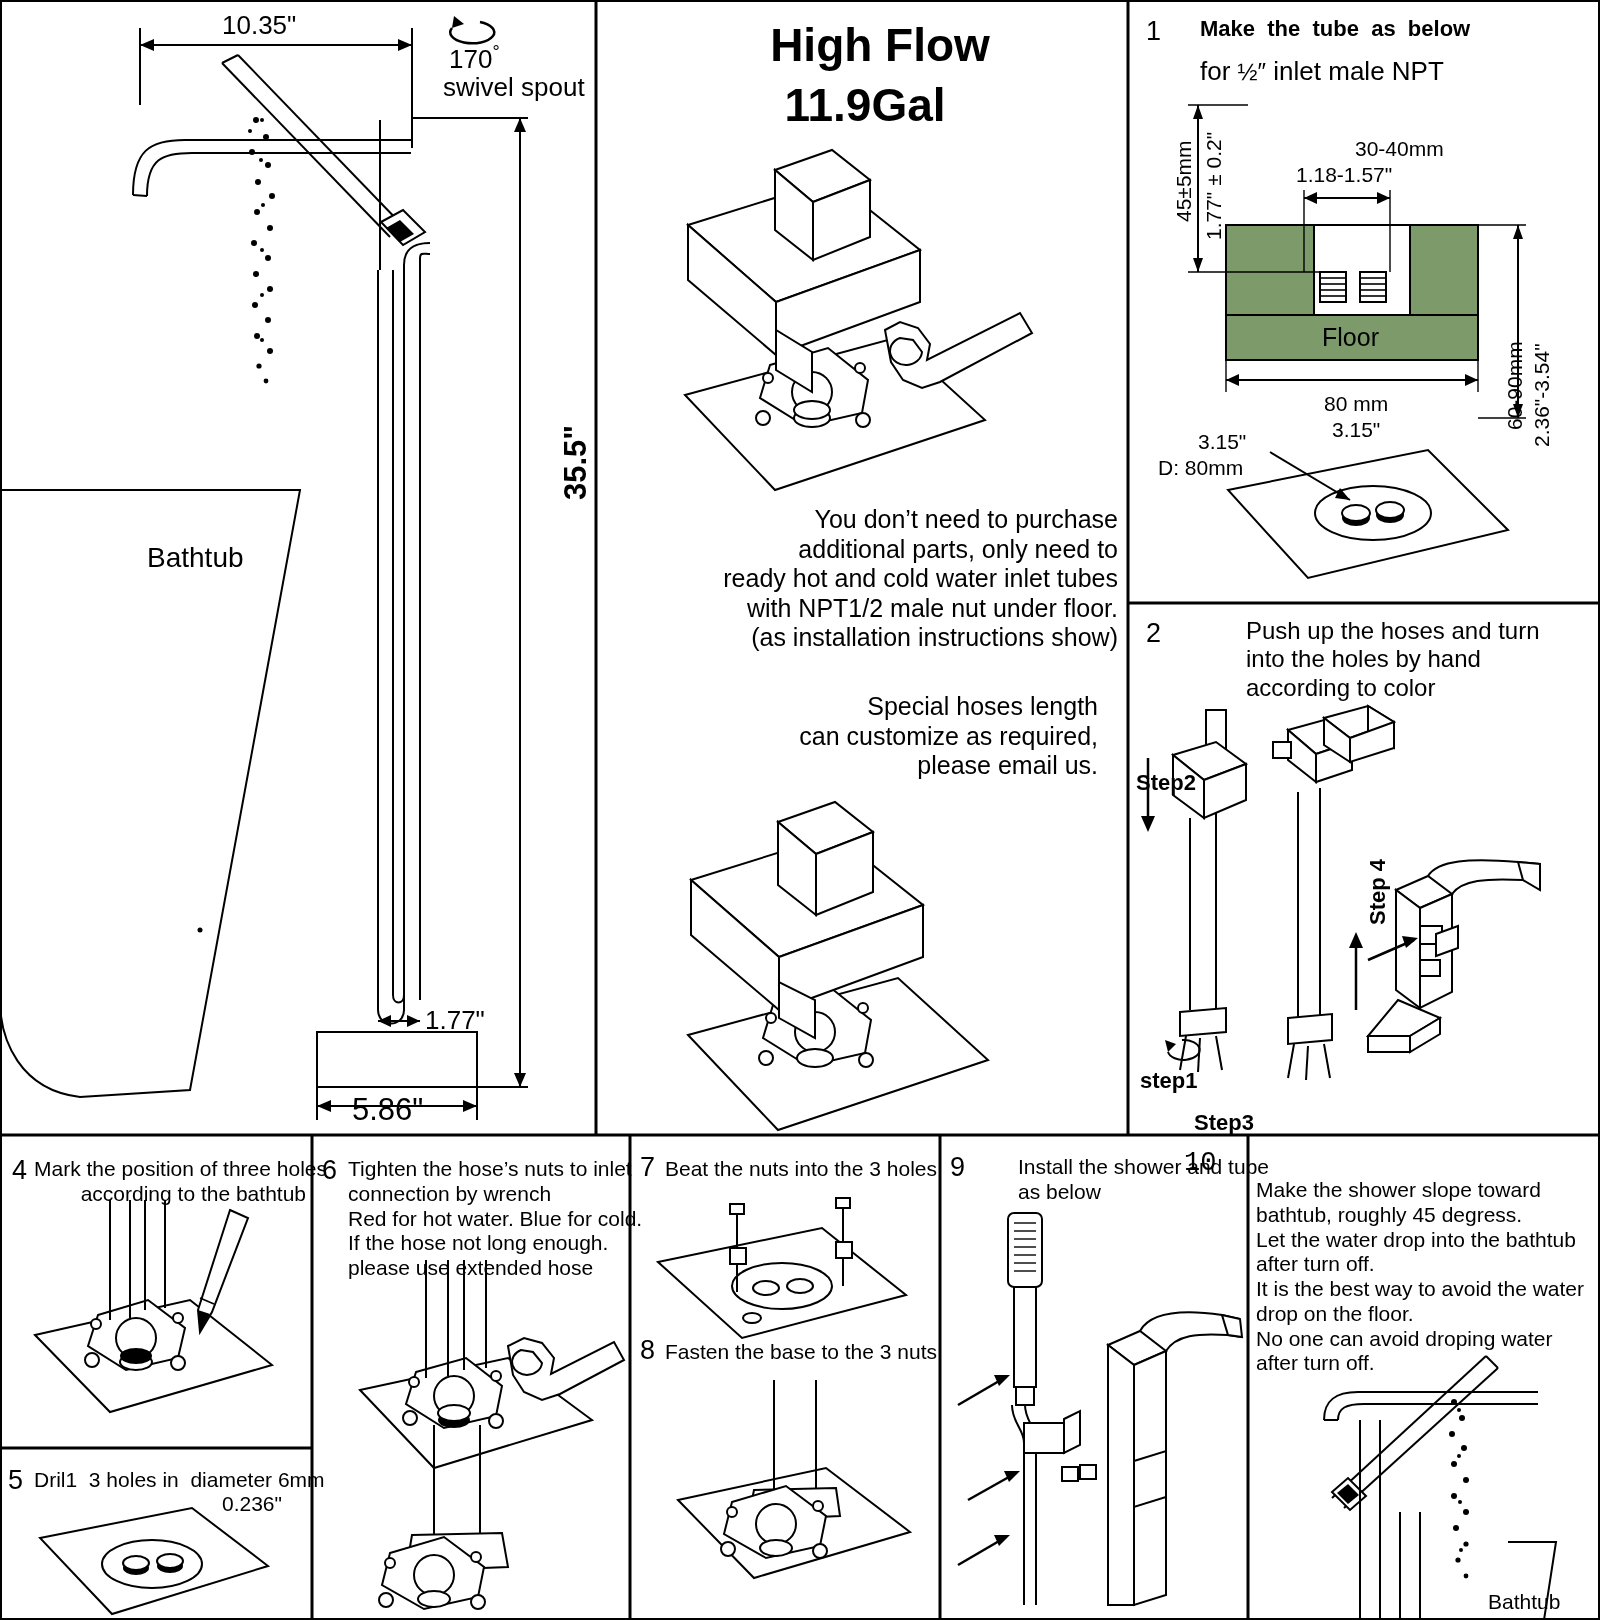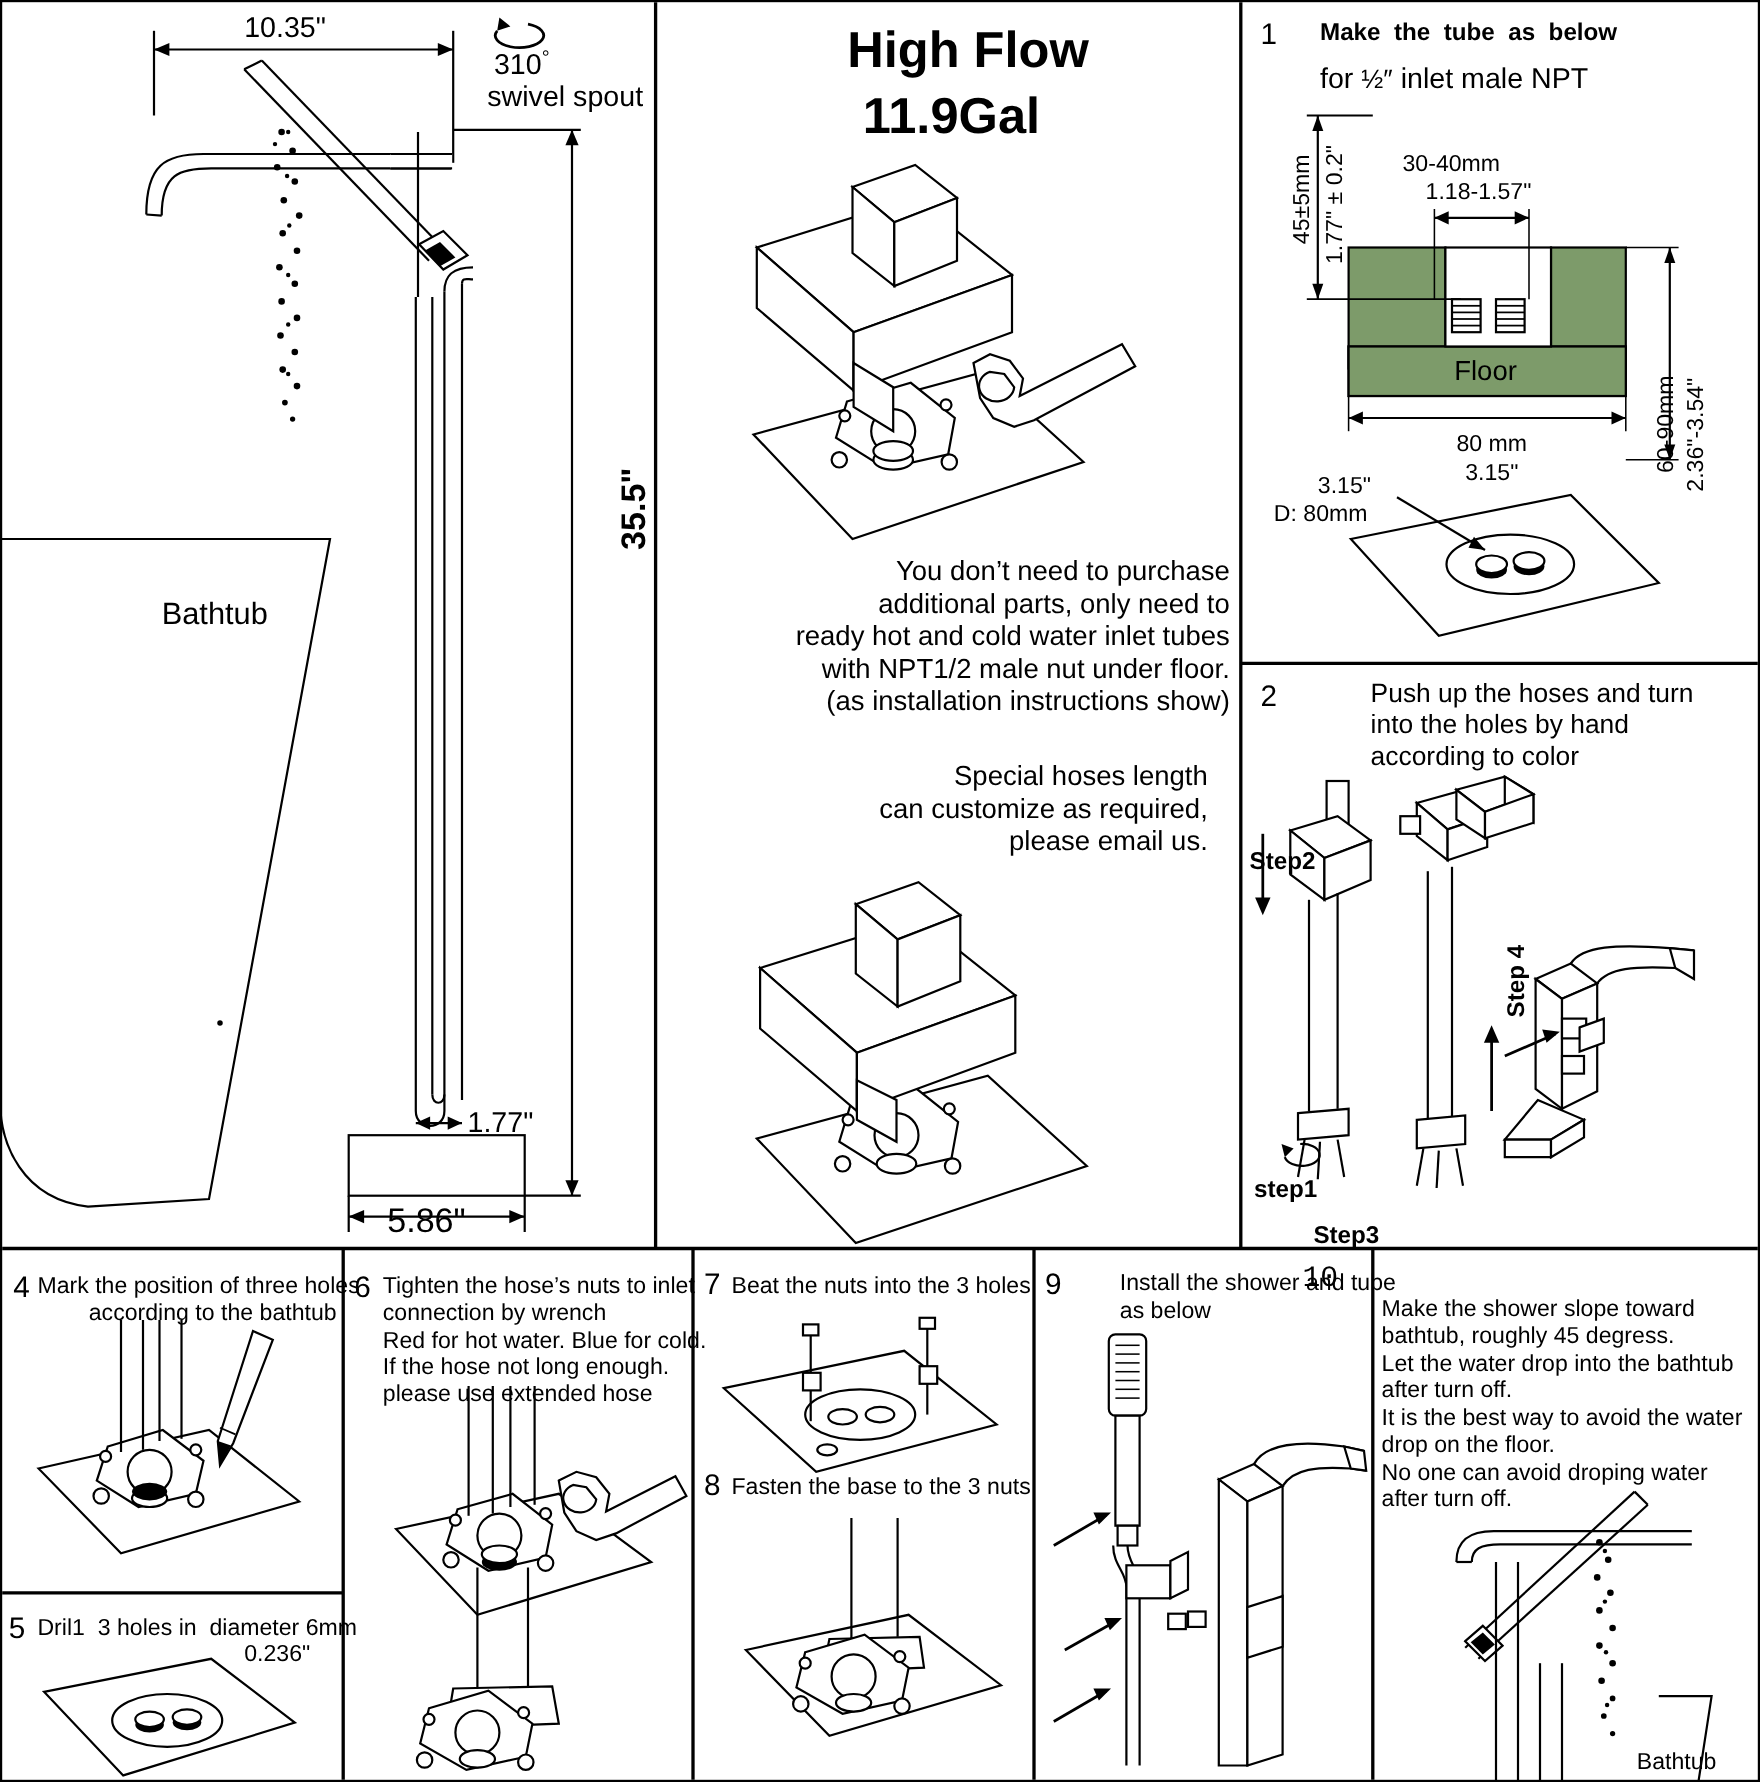--- a/index.html
+++ b/index.html
@@ -147,21 +147,21 @@
     <path d="M420,1021 l-13,-6 l0,12 z" class="blk"></path>
 
     <line x1="520" y1="118" x2="520" y2="1087" class="ln" stroke-width="2"></line>
     <path d="M520,118 l-6,14 l12,0 z" class="blk"></path>
     <path d="M520,1087 l-6,-14 l12,0 z" class="blk"></path>
     <line x1="412" y1="118" x2="528" y2="118" class="ln" stroke-width="2"></line>
     <line x1="477" y1="1087" x2="528" y2="1087" class="ln" stroke-width="2"></line>
   </svg>
 
   <div class="txt dimtext" style="left:222px; top:10px;">10.35"</div>
-  <div class="txt dimtext" style="left:449px; top:42px;"><span>310</span><span style="font-size:18px;vertical-align:super">°</span></div>
+  <div class="txt dimtext" style="left:449px; top:42px;"><span>170</span><span style="font-size:18px;vertical-align:super">°</span></div>
   <div class="txt dimtext" style="left:443px; top:72px;">swivel spout</div>
   <div class="txt" style="left:147px; top:541px; font-size:28px;">Bathtub</div>
   <div class="txt dimtext" style="left:425px; top:1005px;">1.77"</div>
   <div class="txt" style="left:352px; top:1092px; font-size:31px;">5.86"</div>
   <div class="txt bold vertical" style="left:558px; top:500px; font-size:31px;">35.5"</div>
 
   <div class="txt title" style="left:655px; top:18px; width:450px;">High Flow</div>
   <div class="txt title" style="left:640px; top:78px; width:450px;">11.9Gal</div>
 
   <svg width="530" height="1130" style="left:600px; top:130px;">
@@ -278,21 +278,21 @@
     <ellipse cx="262" cy="515" rx="14" ry="8" class="blk"></ellipse>
     <ellipse cx="228" cy="513" rx="14" ry="8" class="fillw" stroke-width="2"></ellipse>
     <ellipse cx="262" cy="510" rx="14" ry="8" class="fillw" stroke-width="2"></ellipse>
 
     <line x1="142" y1="452" x2="222" y2="500" class="ln" stroke-width="2"></line>
     <path d="M222,500 l-15,-2 l5,-10 z" class="blk"></path>
   </svg>
 
   <div class="txt smalltext vertical" style="left:1172px; top:222px;">45±5mm</div>
   <div class="txt smalltext vertical" style="left:1202px; top:240px;">1.77" ± 0.2"</div>
-  <div class="txt smalltext" style="left:1275px; top:137px;">30-40mm</div>
+  <div class="txt smalltext" style="left:1355px; top:137px;">30-40mm</div>
   <div class="txt smalltext" style="left:1296px; top:163px;">1.18-1.57"</div>
   <div class="txt" style="left:1322px; top:323px; font-size:25px;">Floor</div>
   <div class="txt smalltext" style="left:1324px; top:392px;">80 mm</div>
   <div class="txt smalltext" style="left:1332px; top:418px;">3.15"</div>
   <div class="txt smalltext vertical" style="left:1503px; top:430px;">60-90mm</div>
   <div class="txt smalltext vertical" style="left:1530px; top:447px;">2.36"-3.54"</div>
   <div class="txt smalltext" style="left:1198px; top:430px;">3.15"</div>
   <div class="txt smalltext" style="left:1158px; top:456px;">D: 80mm</div>
 
   <div class="txt numtext" style="left:1146px; top:618px;">2</div>

